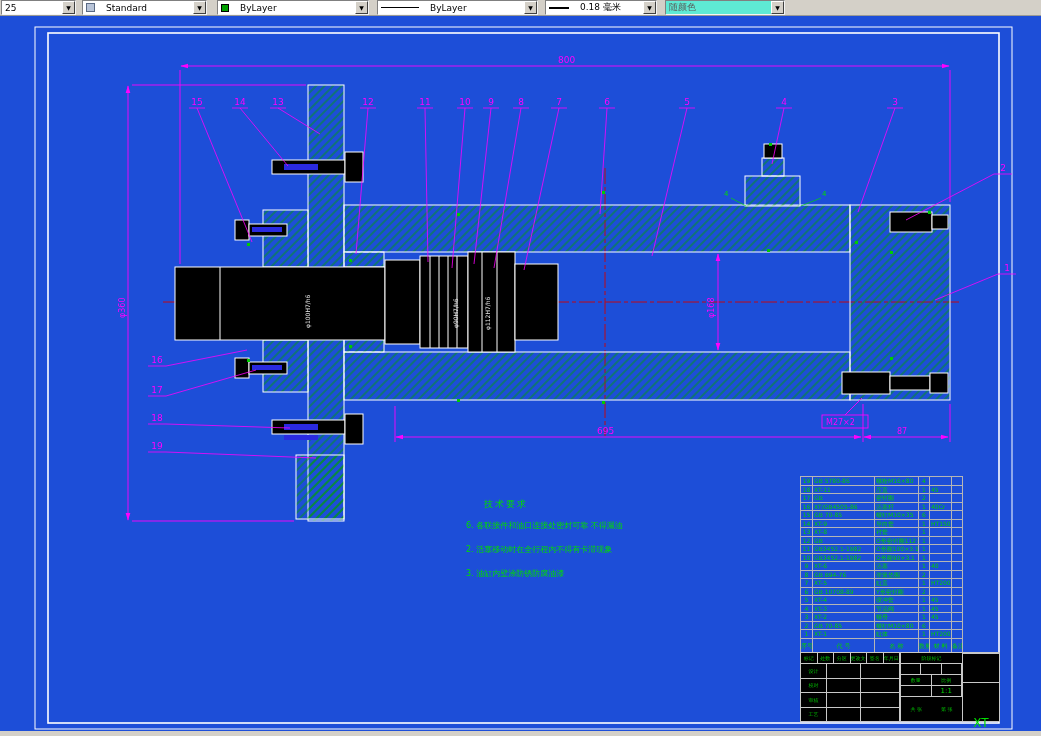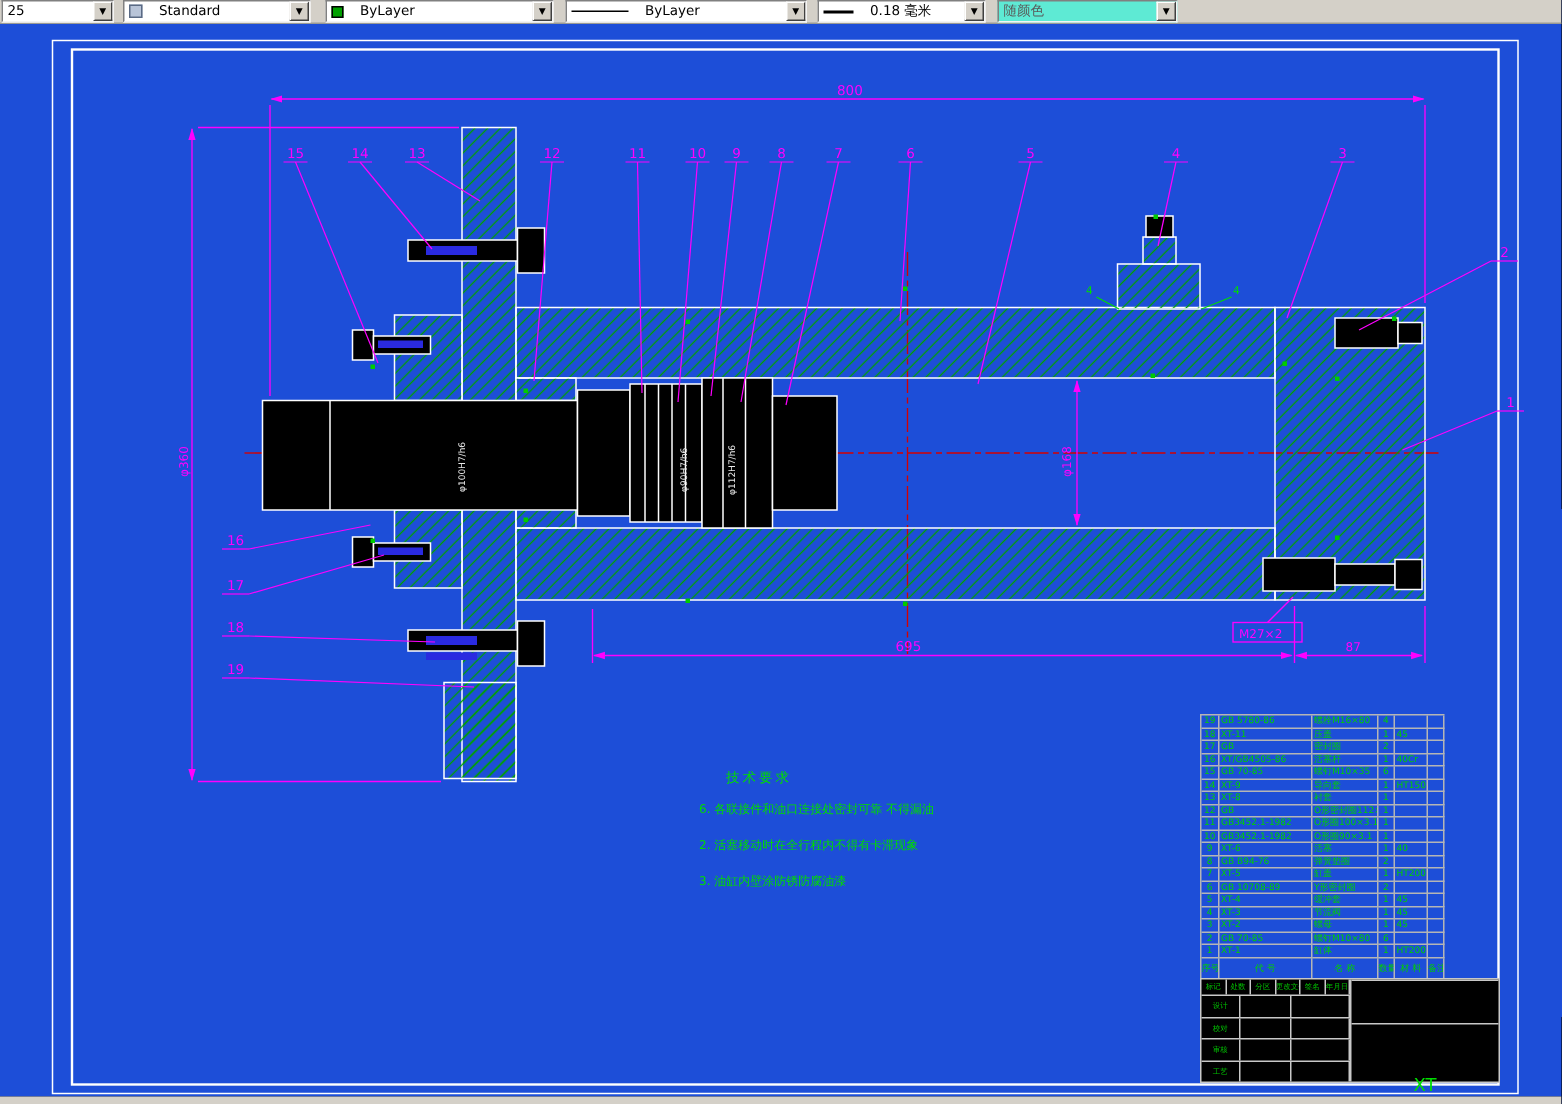--- a/index.html
+++ b/index.html
@@ -23,21 +23,21 @@
   .ico-style { width:9px; height:9px; flex:none; background:#b8c4d8; border:1px solid #5a6a84; }
   .lt-line { width:38px; height:0; border-top:1px solid #000; flex:none; }
   .lw-line { width:20px; height:2px; background:#000; flex:none; }
 
   
   .canvas { position:absolute; top:16px; left:0; width:1041px; height:715px; background:#1d4ed8; }
   .canvas svg { position:absolute; top:0; left:0; }
   .bottombar { position:absolute; bottom:0; left:0; width:1041px; height:5px; background:#d4d0c8; }
 
   
-  .notes { position:absolute; left:466px; top:496px; width:230px; color:#00dd00; }
+  .notes { position:absolute; left:466px; top:482px; width:230px; color:#00dd00; }
   .notes-title { font-size:9px; margin-left:18px; margin-bottom:9px; letter-spacing:2px; }
   .note-line { font-size:8px; margin-bottom:13px; white-space:nowrap; }
 
   
   .bom { position:absolute; left:800px; top:460px; width:163px;
     border-left:1px solid #b5b5b5; border-top:1px solid #b5b5b5; color:#00d000; }
   .bom-row, .bom-header { display:flex; height:8.5px; }
   .bom-header { height:14px; }
   .bom-row > div, .bom-header > div {
     border-right:1px solid #b5b5b5; border-bottom:1px solid #b5b5b5;
@@ -531,20 +531,40 @@
               <div class="tb-rolecell date"></div>
             </div>
 
             <div class="tb-rolerow">
               <div class="tb-rolecell">工艺</div>
               <div class="tb-rolecell sig"></div>
               <div class="tb-rolecell date"></div>
             </div>
           </div>
       </div>
+      <div class="tb-mid">
+        <div class="tb-stage">阶段标记</div>
+        <div class="tb-stagecells">
+            <div></div>
+            <div></div>
+            <div></div>
+          </div>
+        <div class="tb-qsrow">
+          <div class="lab">数量</div>
+          <div class="lab">比例</div>
+        </div>
+        <div class="tb-qsrow">
+          <div class="lab"></div>
+          <div class="lab big">1:1</div>
+        </div>
+        <div class="tb-sheets">
+          <span>共 张</span>
+          <span>第 张</span>
+        </div>
+      </div>
       <div class="tb-right">
         <div class="tb-part">液压缸</div>
         <div class="tb-spacer"></div>
         <div class="tb-code">XT</div>
       </div>
     </div>
   </div>
 
   <div class="bottombar"></div>
 </div>

